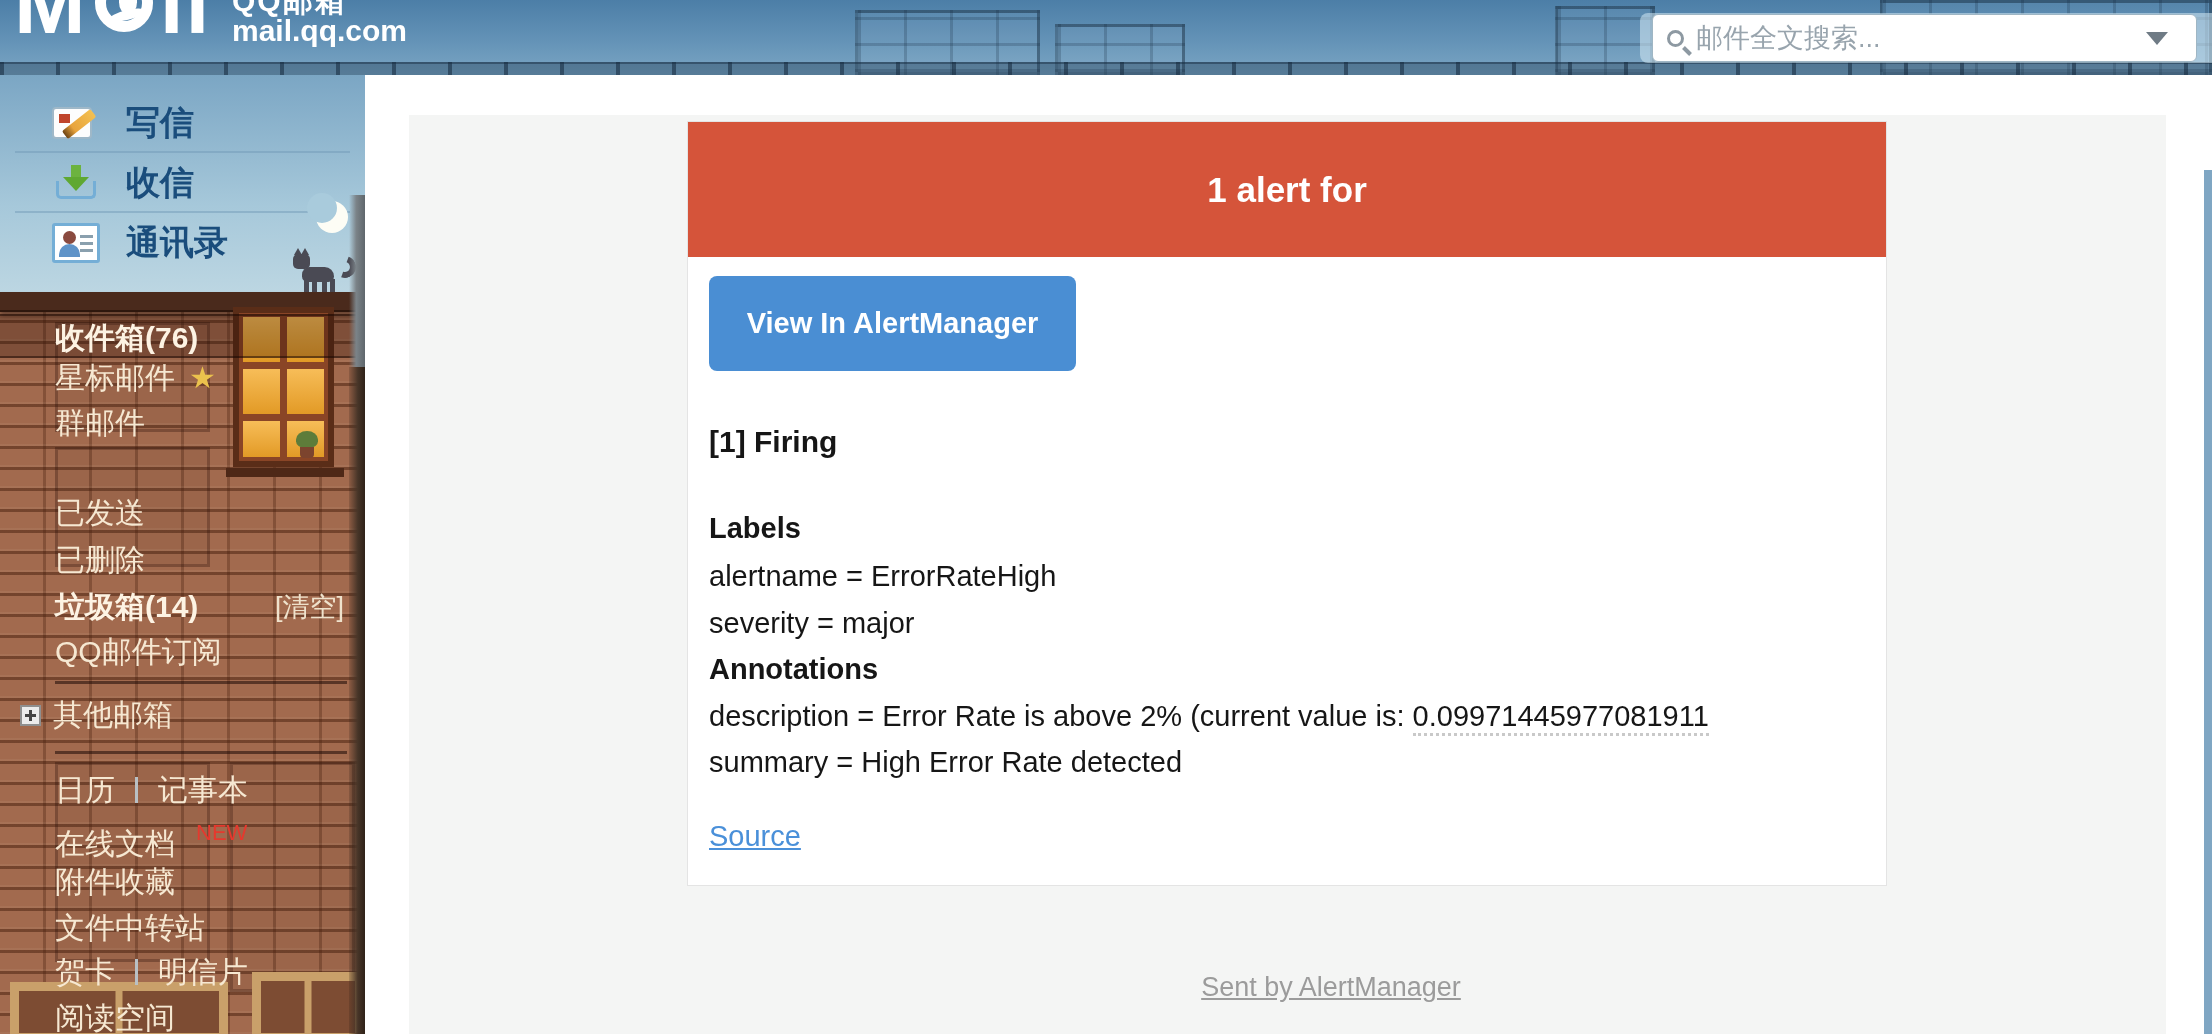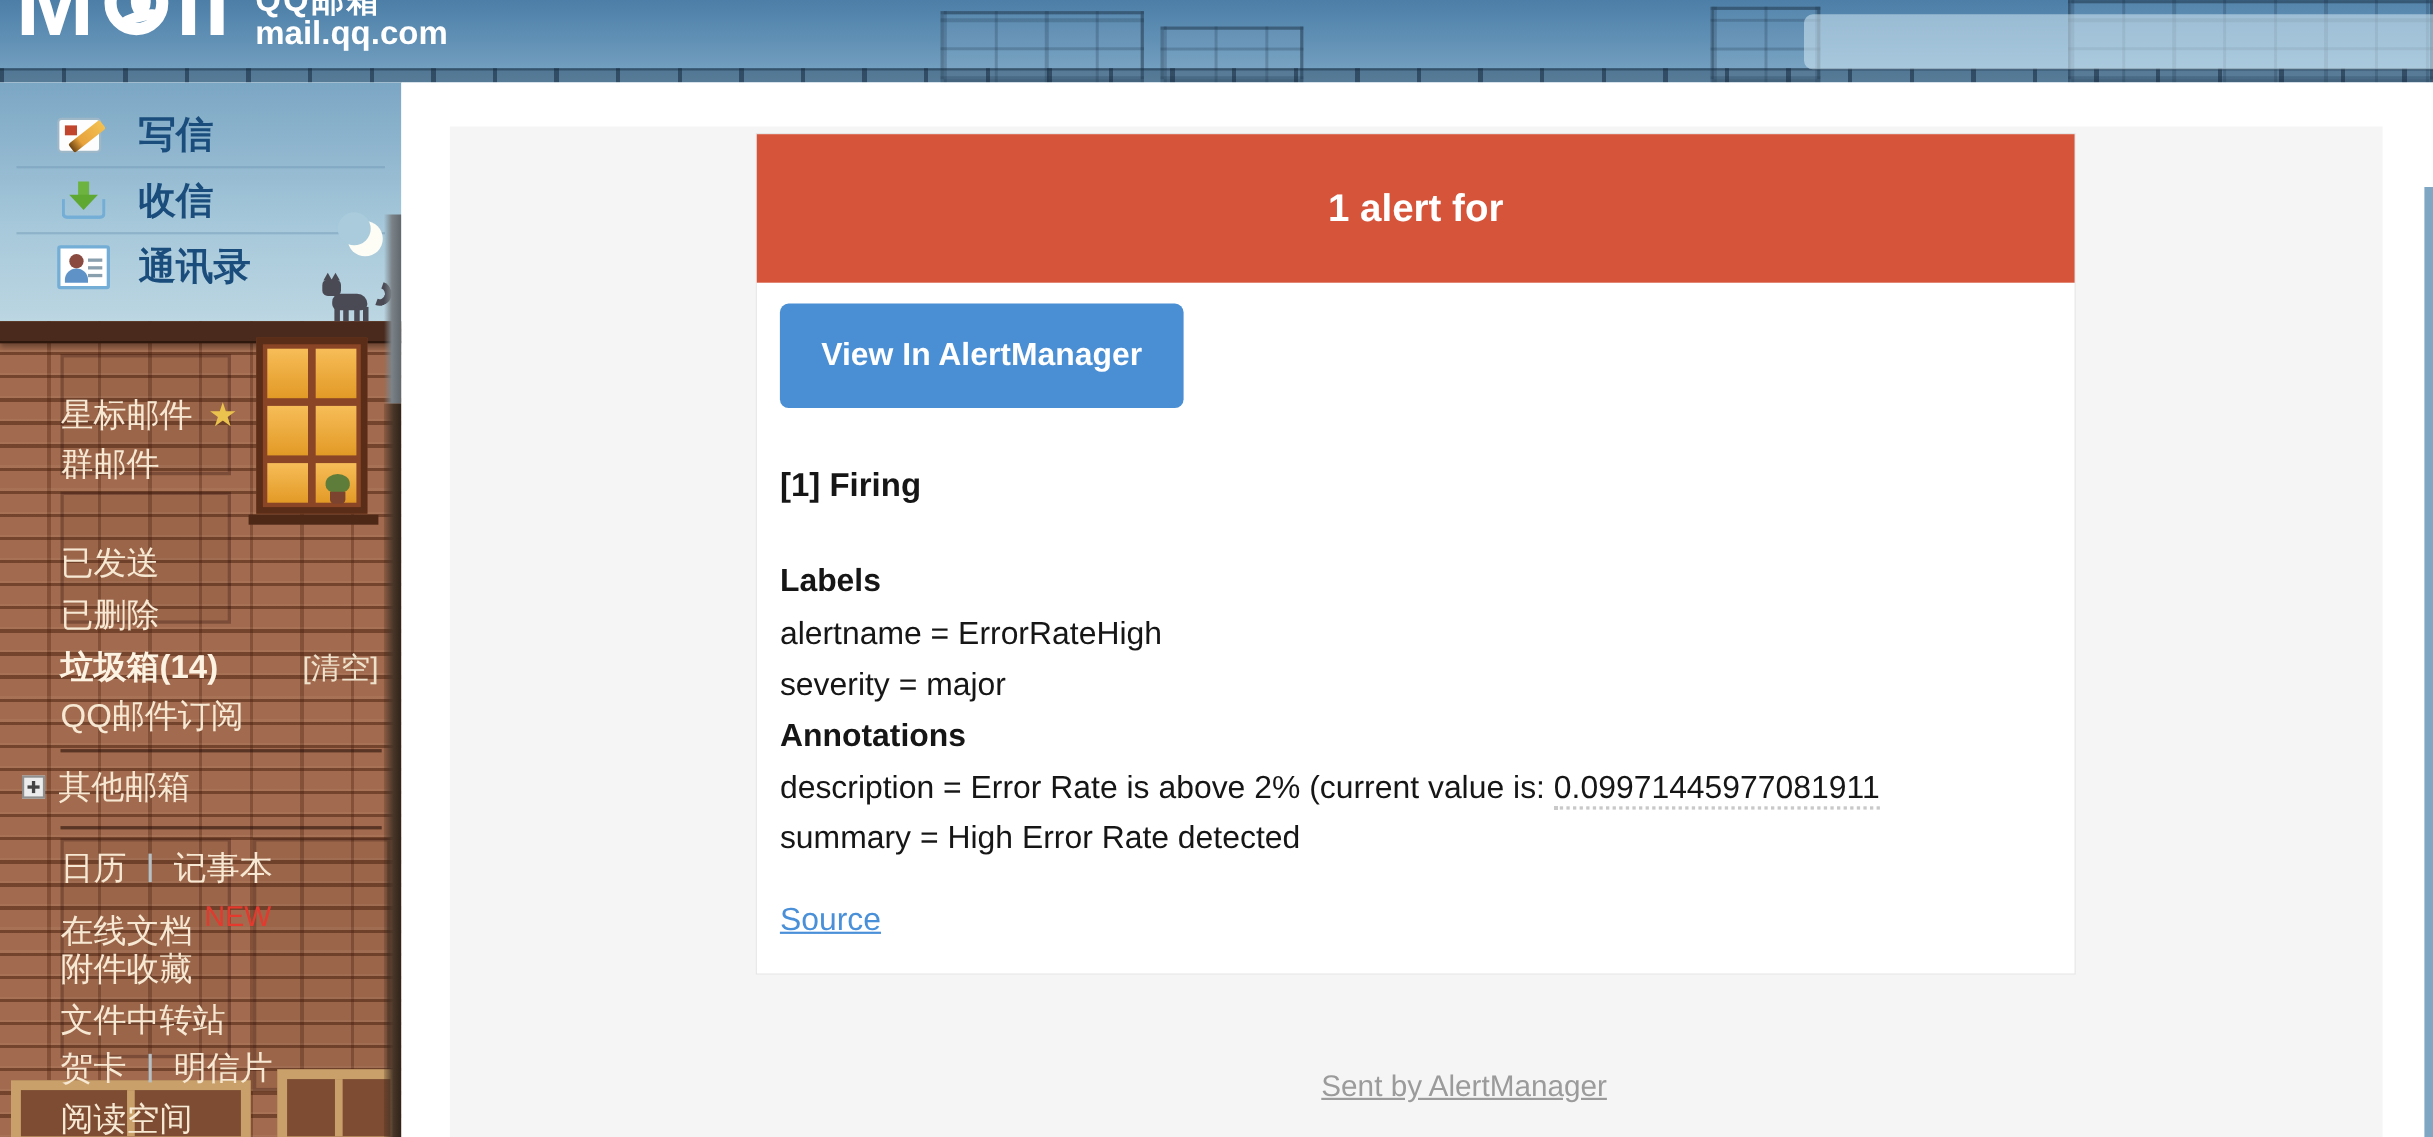--- a/index.html
+++ b/index.html
@@ -175,21 +175,21 @@
   .plus-box::before { content:''; position:absolute; left:3px; top:7px; width:11px; height:3px; background:#444; }
   .plus-box::after  { content:''; position:absolute; left:7px; top:3px; width:3px; height:11px; background:#444; }
 
   .tool-row { position:absolute; left:55px; height:40px; line-height:40px; font-size:30px;
       color:#f6e8d2; white-space:nowrap; }
   .tr0 { top:478px; } .tr1 { top:521px; } .tr2 { top:570px; } .tr3 { top:616px; }
   .tr4 { top:660px; } .tr5 { top:706px; }
   .tool-link { cursor:pointer; }
   .pipe { display:inline-block; width:3px; height:26px; background:#b9c0c4; margin:0 20px;
       vertical-align:-3px; }
-  .new-badge { color:#e5392e; font-size:26px; vertical-align:14px; margin-left:11px; }
+  .new-badge { color:#e5392e; font-size:22px; vertical-align:14px; margin-left:21px; }
 
   .sidebar-edge-top { position:absolute; left:349px; top:120px; width:16px; height:172px;
       background:linear-gradient(90deg, rgba(120,130,135,0), #7b8388 45%, #5f676c); }
   .sidebar-edge-bottom { position:absolute; left:349px; top:292px; width:16px; height:742px;
       background:linear-gradient(90deg, rgba(20,10,5,.15), #473528 55%, #2f2218); }
 
   
   .main { position:absolute; left:365px; top:75px; width:1847px; height:959px; background:#fff; }
   .mail-bg { position:absolute; left:44px; top:40px; width:1757px; height:919px; background:#f4f5f4; }
   .card { position:absolute; left:322px; top:46px; width:1200px; height:765px; background:#fff;
@@ -234,20 +234,25 @@
     </span>
     <span>il</span>
   </div>
   <div class="logo-sub">
     <div class="qq">QQ邮箱</div>
     <div class="domain">mail.qq.com</div>
   </div>
 
 
   <div class="search-band"></div>
+  <div class="searchbox">
+    <span class="mag"></span>
+    <input class="search-input" type="text" placeholder="邮件全文搜索..." style="">
+    <span class="dd-arrow"></span>
+  </div>
 </div>
 
 <div class="sidebar">
   <div class="sidebar-sky">
     <div class="sky-sep sep1"></div>
     <div class="sky-sep sep2"></div>
 
     <div class="action-row act0">
       <span class="ic ic-compose">
         <span class="ccard"></span>
@@ -304,20 +309,23 @@
       <span class="pane"></span>
         <span class="pane"></span>
         <span class="pane"></span>
     </div>
     <div class="sill"></div>
     <div class="plant-leaves"></div>
     <div class="plant-pot"></div>
     <div class="bottom-window bw1"></div>
     <div class="bottom-window bw2"></div>
 
+    <div class="folder-row folder-selected">
+      <span>收件箱(76)</span>
+    </div>
     <div class="folder-row fr1">
       <span>星标邮件</span><span class="star">★</span>
     </div>
     <div class="folder-row fr2">
       <span>群邮件</span>
     </div>
     <div class="folder-row fr4">
       <span>已发送</span>
     </div>
     <div class="folder-row fr5">

